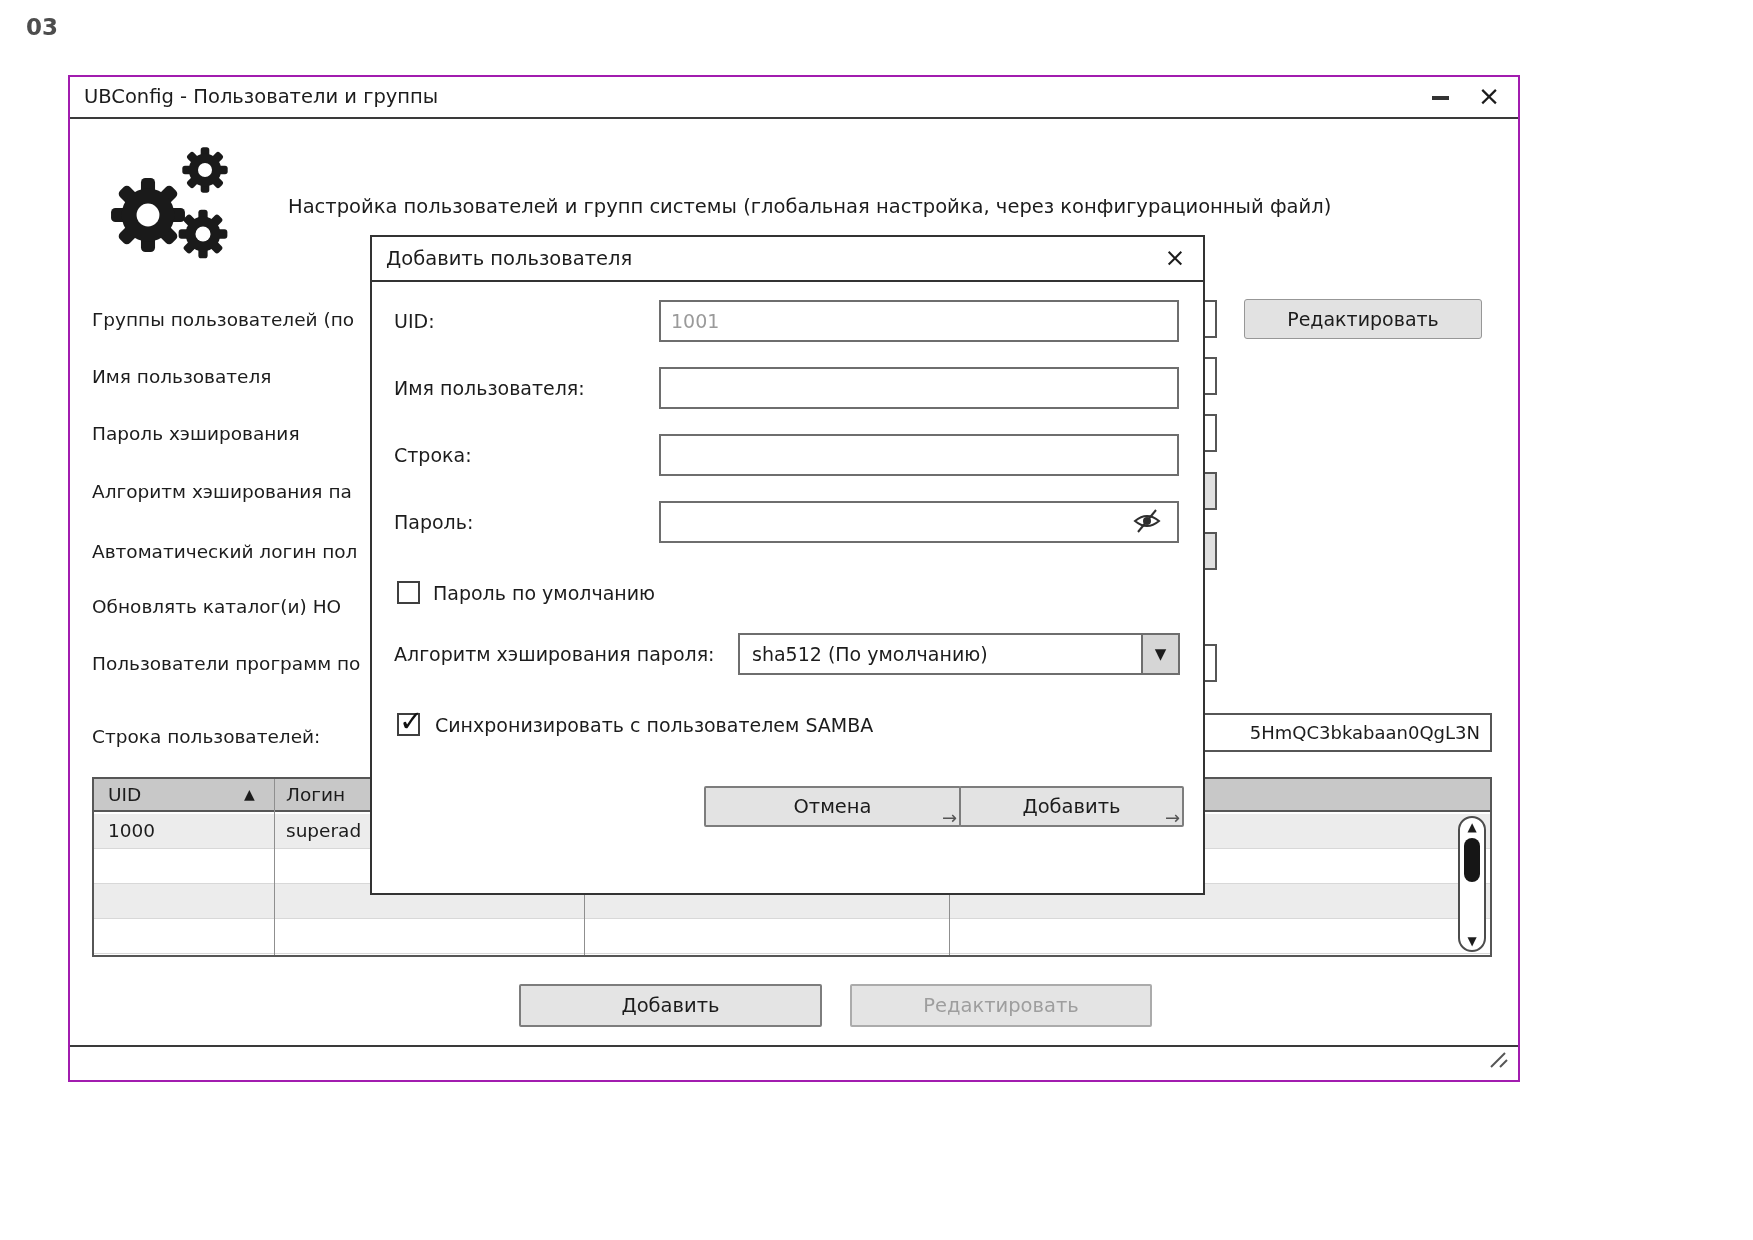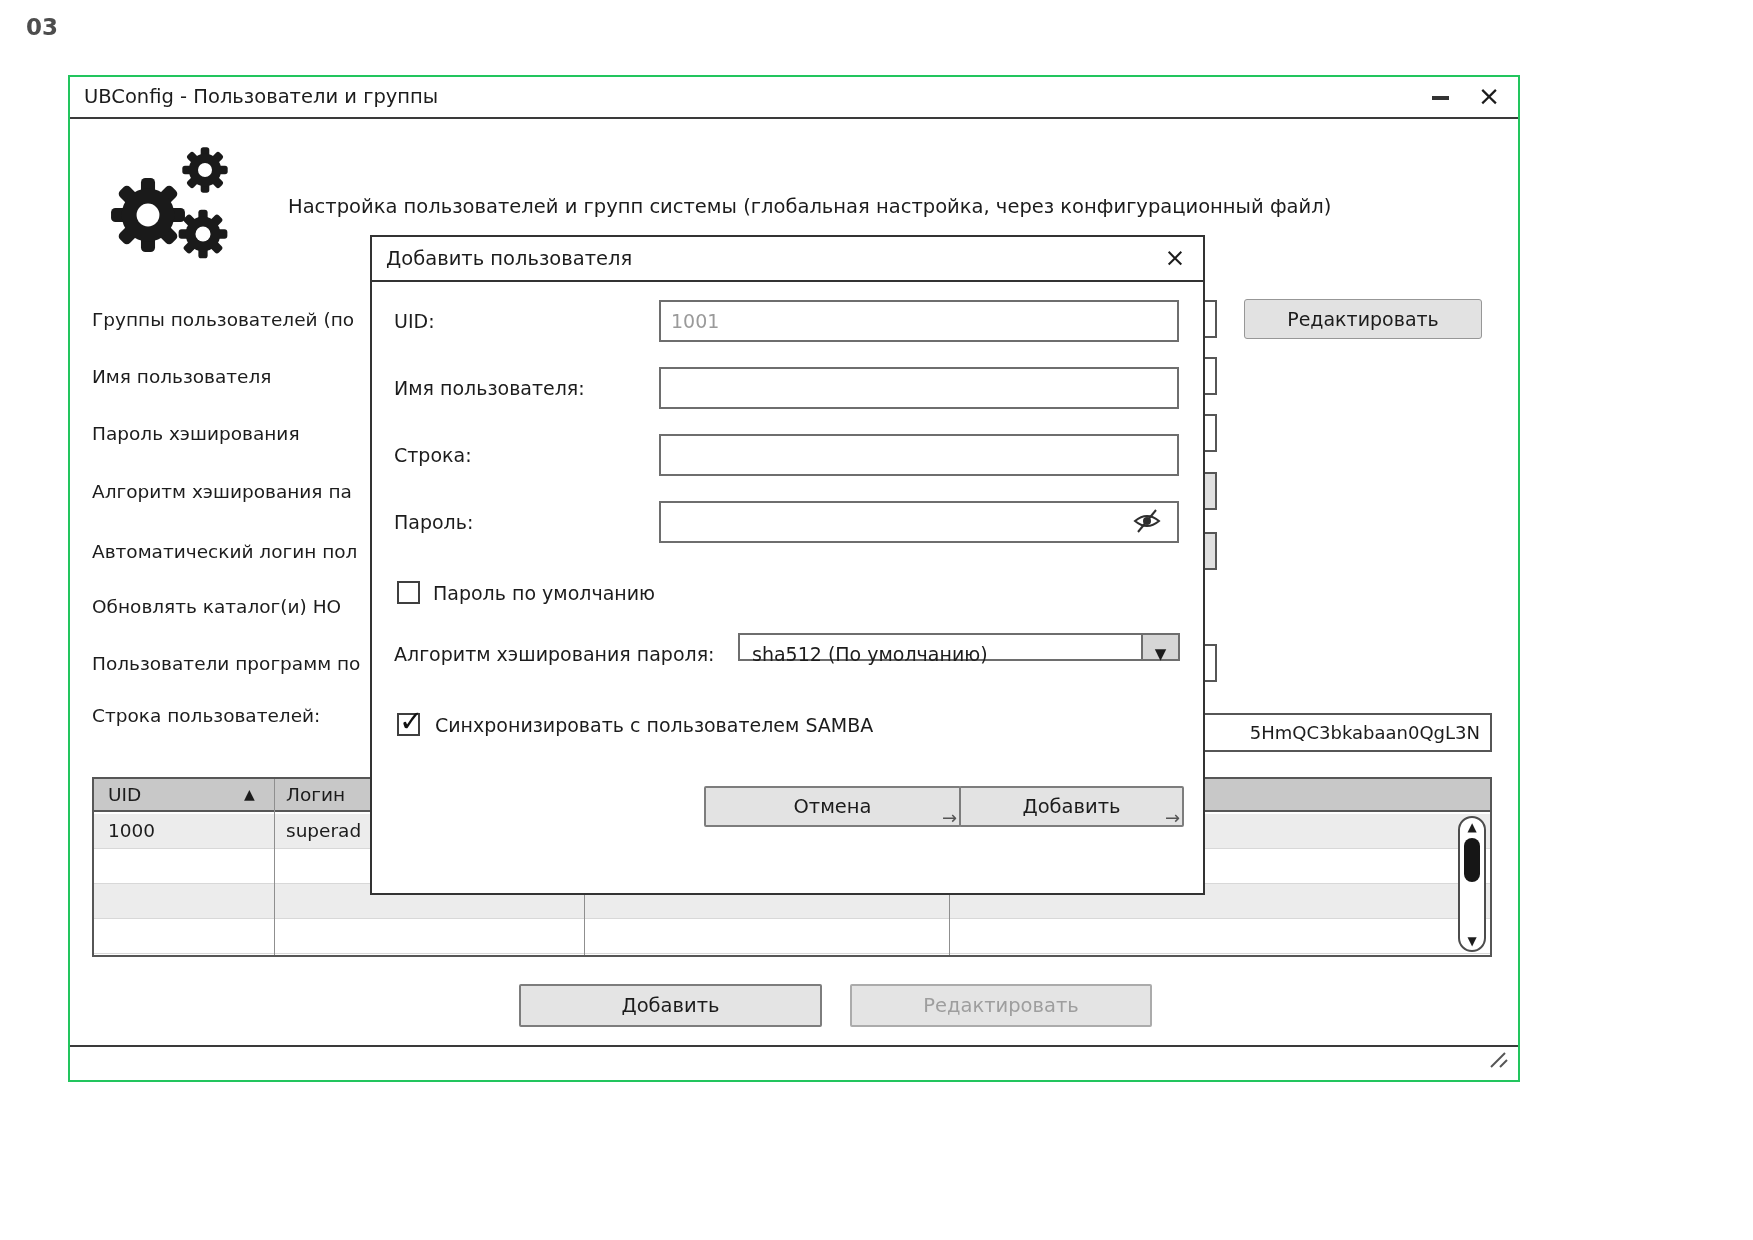--- a/index.html
+++ b/index.html
@@ -1,21 +1,21 @@
 <!DOCTYPE html>
 <html><head>
 <meta charset="utf-8">
 <style>
   *{box-sizing:border-box;margin:0;padding:0}
   html,body{background:#ffffff}
   body{width:1753px;height:1240px;position:relative;font-family:"DejaVu Sans","Liberation Sans",sans-serif;color:#1c1c1c}
 
   .page-label{position:absolute;left:26px;top:14px;font-size:23px;font-weight:bold;color:#4d4d4d}
 
-  .window{position:absolute;left:68px;top:75px;width:1452px;height:1007px;border:2px solid #22c55e;background:#fff}
+  .window{position:absolute;left:68px;top:75px;width:1452px;height:1007px;border:2px solid #a21caf;background:#fff}
   .titlebar{position:absolute;left:0;top:0;right:0;height:42px;border-bottom:2px solid #3a3a3a;background:#fff}
   .wtitle{position:absolute;left:14px;top:0;line-height:40px;font-size:19.5px}
   .minbtn{position:absolute;right:62px;top:0;width:30px;height:40px;cursor:pointer}
   .minbar{position:absolute;left:6px;top:19px;width:17px;height:4px;background:#333}
   .closebtn{position:absolute;right:12px;top:0;width:34px;height:40px;font-size:27px;line-height:38px;text-align:center;cursor:pointer}
 
   .gears{position:absolute;left:34px;top:66px;width:170px;height:160px}
   .g{position:absolute}
   .g1{left:0;top:28px;width:88px;height:88px}
   .g2{left:74px;top:0;width:54px;height:54px}
@@ -53,21 +53,21 @@
   .dialog{position:absolute;left:300px;top:158px;width:835px;height:660px;border:2px solid #333;background:#fff;z-index:20}
   .dtitlebar{position:absolute;left:0;top:0;right:0;height:45px;border-bottom:2px solid #333;background:#fff}
   .dtitle{position:absolute;left:14px;line-height:43px;font-size:19.5px}
   .dclose{position:absolute;right:12px;top:0;width:32px;height:43px;text-align:center;line-height:41px;font-size:25px;cursor:pointer}
   .dlabel{position:absolute;left:22px;font-size:19px;white-space:nowrap}
   .dinput{position:absolute;left:287px;width:520px;height:42px;border:2px solid #6e6e6e;background:#fff;font-size:19px;padding:0 10px;font-family:inherit;outline:none;border-radius:0}
   .dinput::placeholder{color:#9a9a9a;opacity:1}
   .eye{position:absolute;left:760px;top:271px;cursor:pointer}
   .cbox{position:absolute;width:23px;height:23px;border:2px solid #3f3f3f;background:#fff;cursor:pointer}
   .check{position:absolute;left:0;top:-11px;font-size:29px;font-weight:bold;color:#111}
-  .combo{position:absolute;left:366px;top:396px;width:442px;height:28px;border:2px solid #6e6e6e;background:#fff;cursor:pointer}
+  .combo{position:absolute;left:366px;top:396px;width:442px;height:42px;border:2px solid #6e6e6e;background:#fff;cursor:pointer}
   .combo-val{position:absolute;left:12px;line-height:38px;font-size:19px;white-space:nowrap}
   .combo-btn{position:absolute;right:0;top:0;bottom:0;width:37px;border-left:2px solid #6e6e6e;background:#d6d6d6;text-align:center;line-height:38px;font-size:15px}
   .dbtn{position:absolute;top:549px;height:41px;background:#e3e3e3;border:2px solid #7d7d7d;border-radius:2px;text-align:center;line-height:37px;font-size:19.5px;cursor:pointer}
   .linkarrow{position:absolute;right:2px;bottom:-11px;font-size:18px;color:#555}
 </style>
 </head>
 <body>
 
 <svg width="0" height="0" style="position:absolute" aria-hidden="true">
   <defs>
@@ -114,21 +114,21 @@
 
   <div class="subtitle">Настройка пользователей и групп системы (глобальная настройка, через конфигурационный файл)</div>
 
   <div class="flabel" style="top:232px">Группы пользователей (по</div>
   <div class="flabel" style="top:289px">Имя пользователя</div>
   <div class="flabel" style="top:346px">Пароль хэширования</div>
   <div class="flabel" style="top:404px">Алгоритм хэширования па</div>
   <div class="flabel" style="top:464px">Автоматический логин пол</div>
   <div class="flabel" style="top:519px">Обновлять каталог(и) HO</div>
   <div class="flabel" style="top:576px">Пользователи программ по</div>
-  <div class="flabel" style="top:628px">Строка пользователей:</div>
+  <div class="flabel" style="top:649px">Строка пользователей:</div>
 
   <div class="uinput" style="top:223px"></div>
   <div class="uinput" style="top:280px"></div>
   <div class="uinput" style="top:337px"></div>
   <div class="uinput" style="top:395px">
     <span class="uarrow"><span>▼</span></span>
   </div>
   <div class="uinput" style="top:455px">
     <span class="uarrow"><span>▼</span></span>
   </div>

